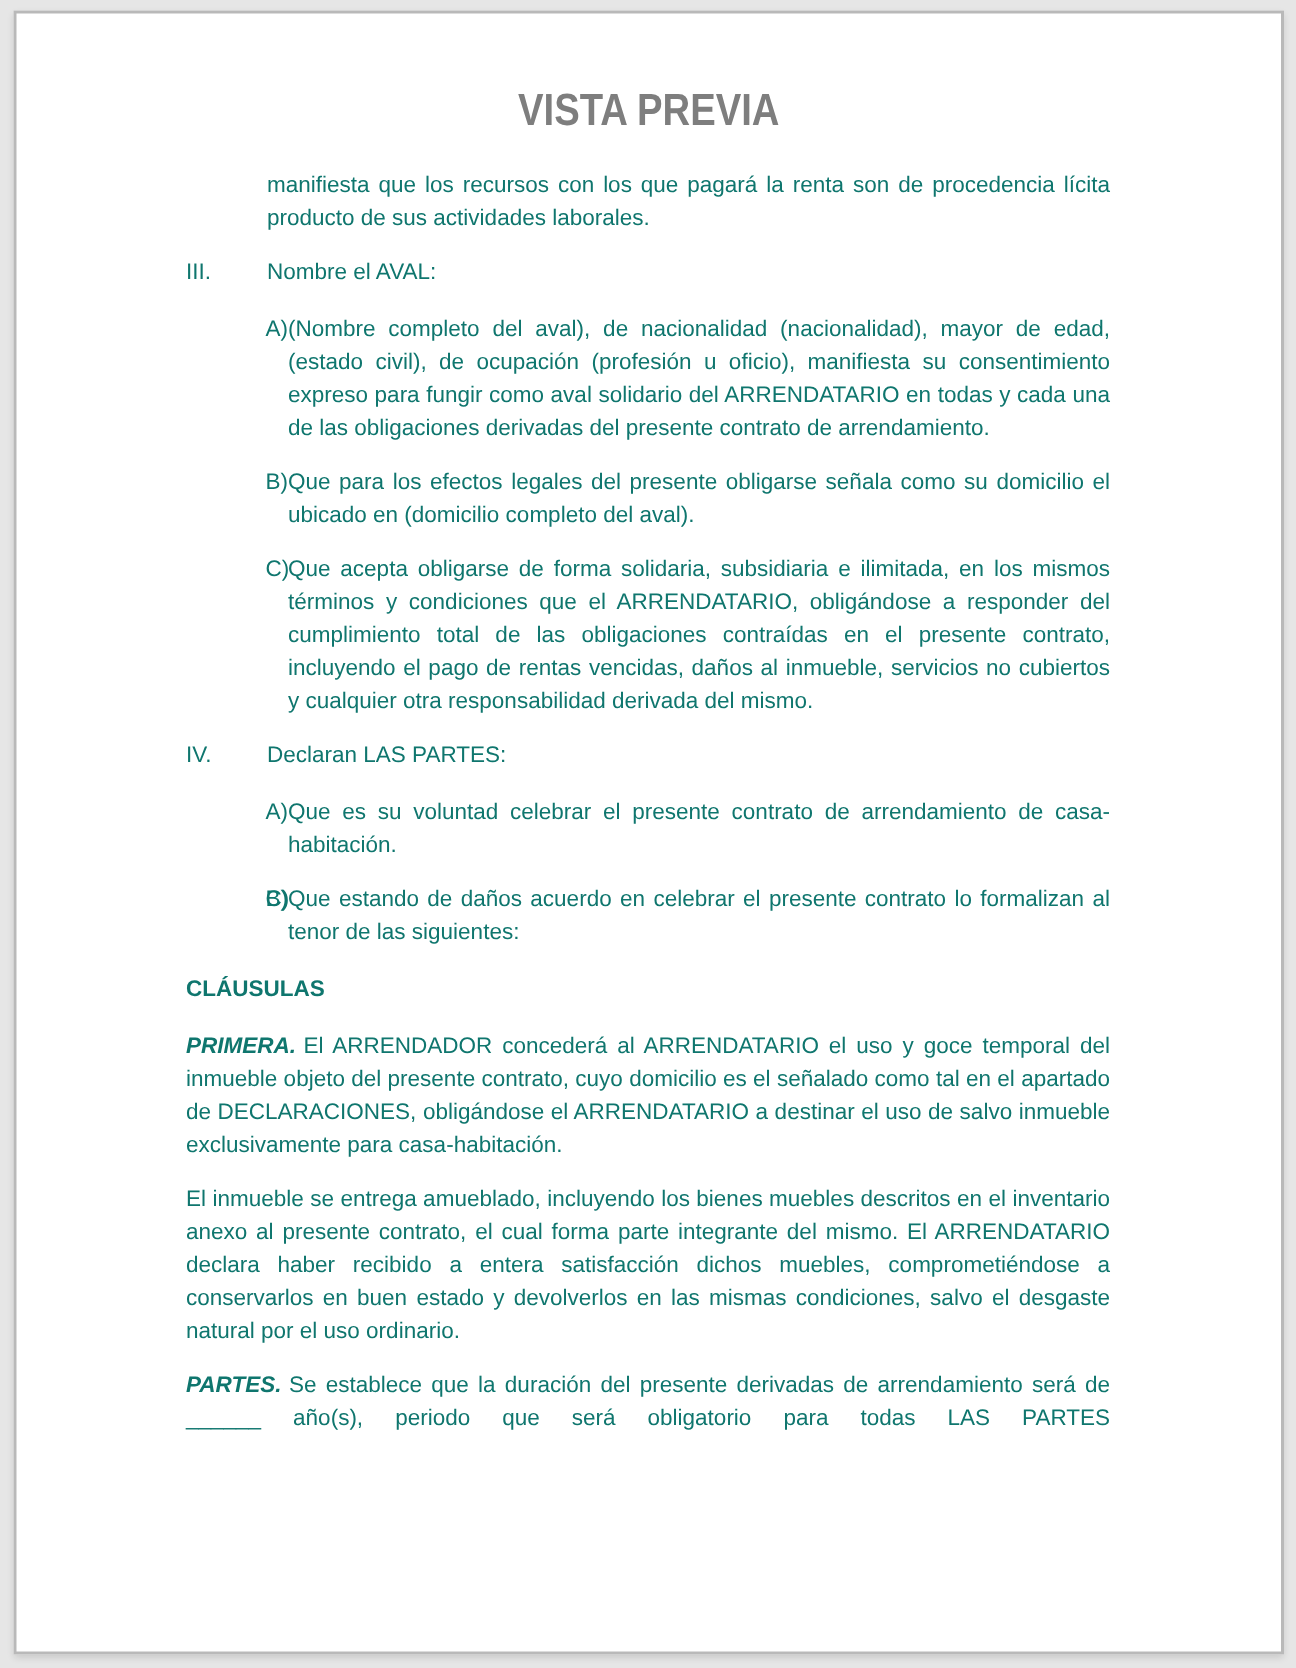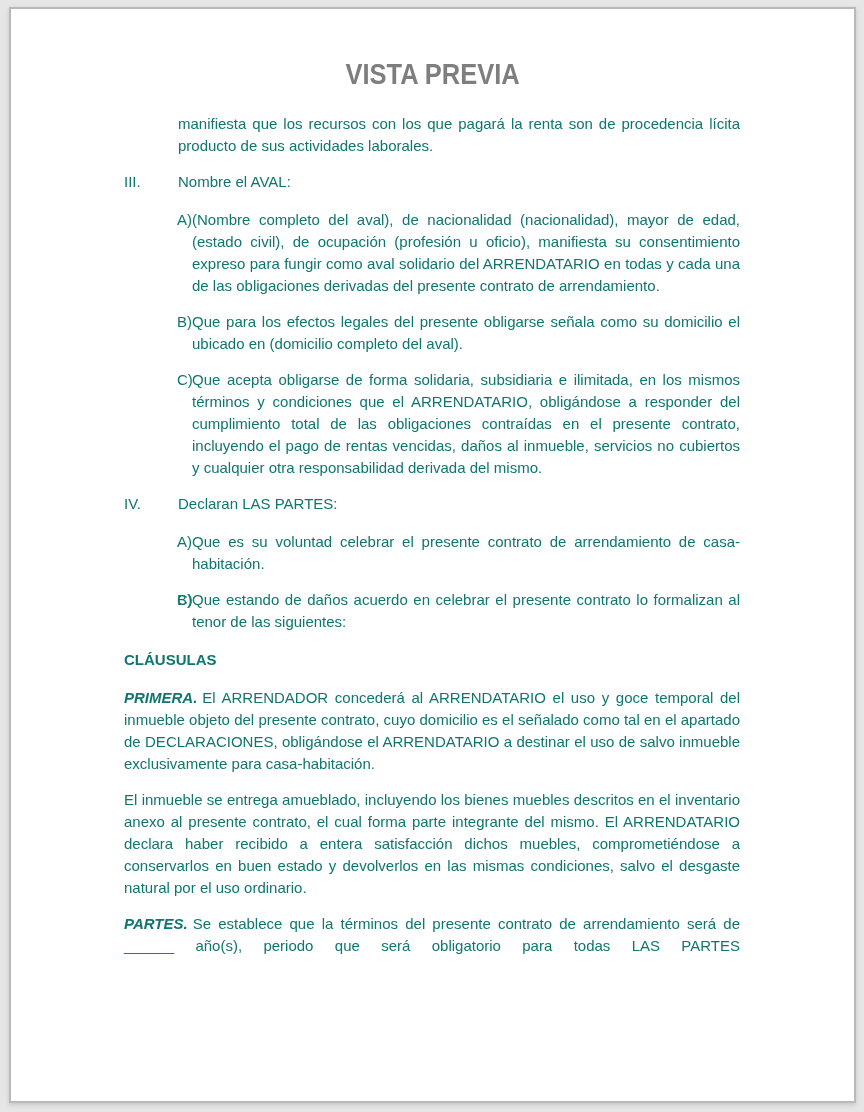--- a/index.html
+++ b/index.html
@@ -135,16 +135,16 @@
         <span>Que estando de daños acuerdo en celebrar el presente contrato lo formalizan al tenor de las siguientes:</span>
       </div>
     </div>
 
     <div class="clauses-heading">CLÁUSULAS</div>
 
     <p class="clause"><strong class="clause-label">PRIMERA.</strong><span>El ARRENDADOR concederá al ARRENDATARIO el uso y goce temporal del inmueble objeto del presente contrato, cuyo domicilio es el señalado como tal en el apartado de DECLARACIONES, obligándose el ARRENDATARIO a destinar el uso de salvo inmueble exclusivamente para casa-habitación.</span></p>
 
     <p class="clause">El inmueble se entrega amueblado, incluyendo los bienes muebles descritos en el inventario anexo al presente contrato, el cual forma parte integrante del mismo. El ARRENDATARIO declara haber recibido a entera satisfacción dichos muebles, comprometiéndose a conservarlos en buen estado y devolverlos en las mismas condiciones, salvo el desgaste natural por el uso ordinario.</p>
 
-    <p class="clause justify-last"><strong class="clause-label">PARTES.</strong><span>Se establece que la términos del presente contrato de arrendamiento será de ______ año(s), periodo que será obligatorio para todas LAS PARTES</span></p>
+    <p class="clause justify-last"><strong class="clause-label">PARTES.</strong><span>Se establece que la duración del presente derivadas de arrendamiento será de ______ año(s), periodo que será obligatorio para todas LAS PARTES</span></p>
 
   </div>
 </div>
 
 </body></html>

